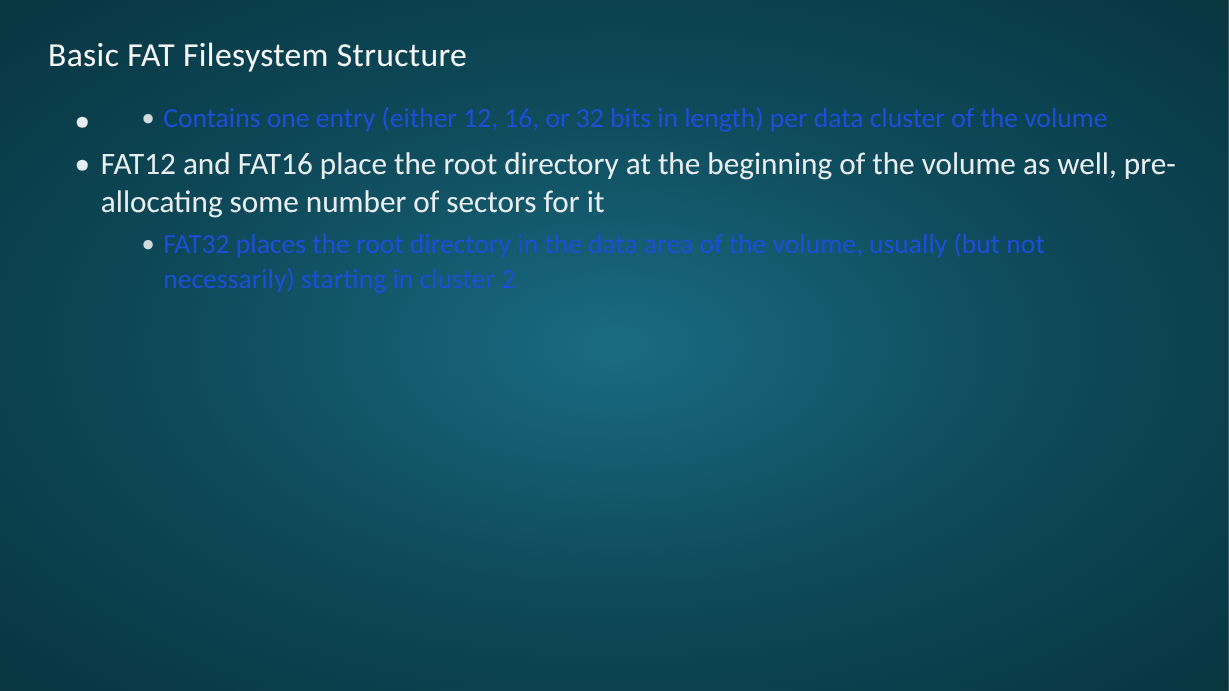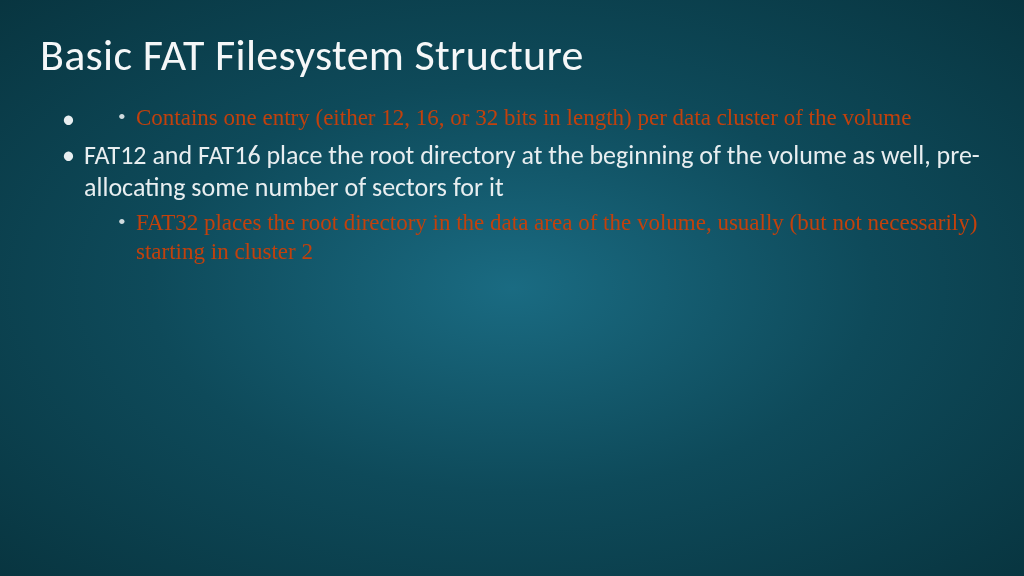--- a/index.html
+++ b/index.html
@@ -8,21 +8,21 @@
     background: radial-gradient(ellipse at center, #1a6b82 0%, #0e4a5a 50%, #083540 100%);
     font-family: "Segoe UI Light", "Segoe UI", Calibri, sans-serif;
     color: #e8eef0;
   }
   .slide {
     width: 100%;
     height: 100%;
     padding: 28px 40px 40px 40px;
   }
   .title {
-    font-size: 44px;
+    font-size: 28px;
     font-weight: 300;
     color: #f5f7f8;
     margin-bottom: 22px;
     letter-spacing: 0.3px;
   }
   ul.level1 {
     list-style: none;
     padding-left: 28px;
     font-weight: 300;
   }
@@ -45,24 +45,23 @@
   ul.level2 {
     list-style: none;
     padding-left: 38px;
     margin-top: 6px;
     margin-bottom: 6px;
   }
   ul.level2 > li {
     position: relative;
     font-size: 23px;
     line-height: 1.22;
-    color: #c2410c;
+    color: #1d4ed8;
     margin-bottom: 6px;
     padding-left: 14px;
-    font-family: Liberation Serif, serif;
   }
   ul.level2 > li::before {
     content: "•";
     position: absolute;
     left: -4px;
     top: 0;
     font-size: 22px;
     color: #d0dbde;
   }
 </style>

